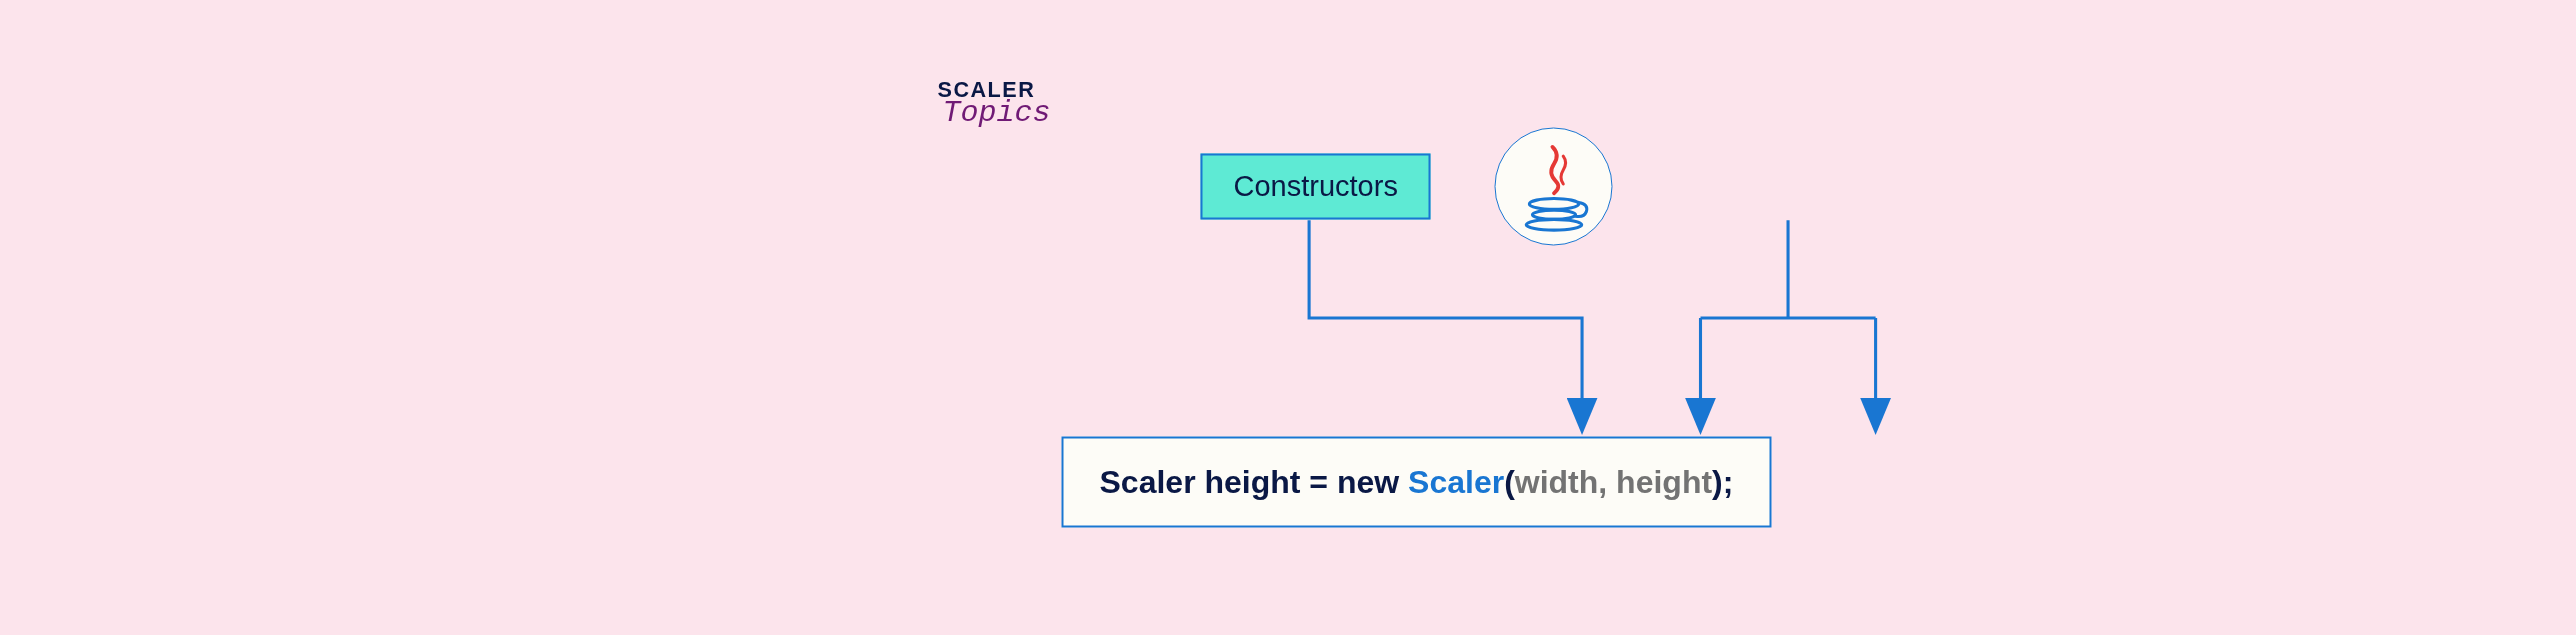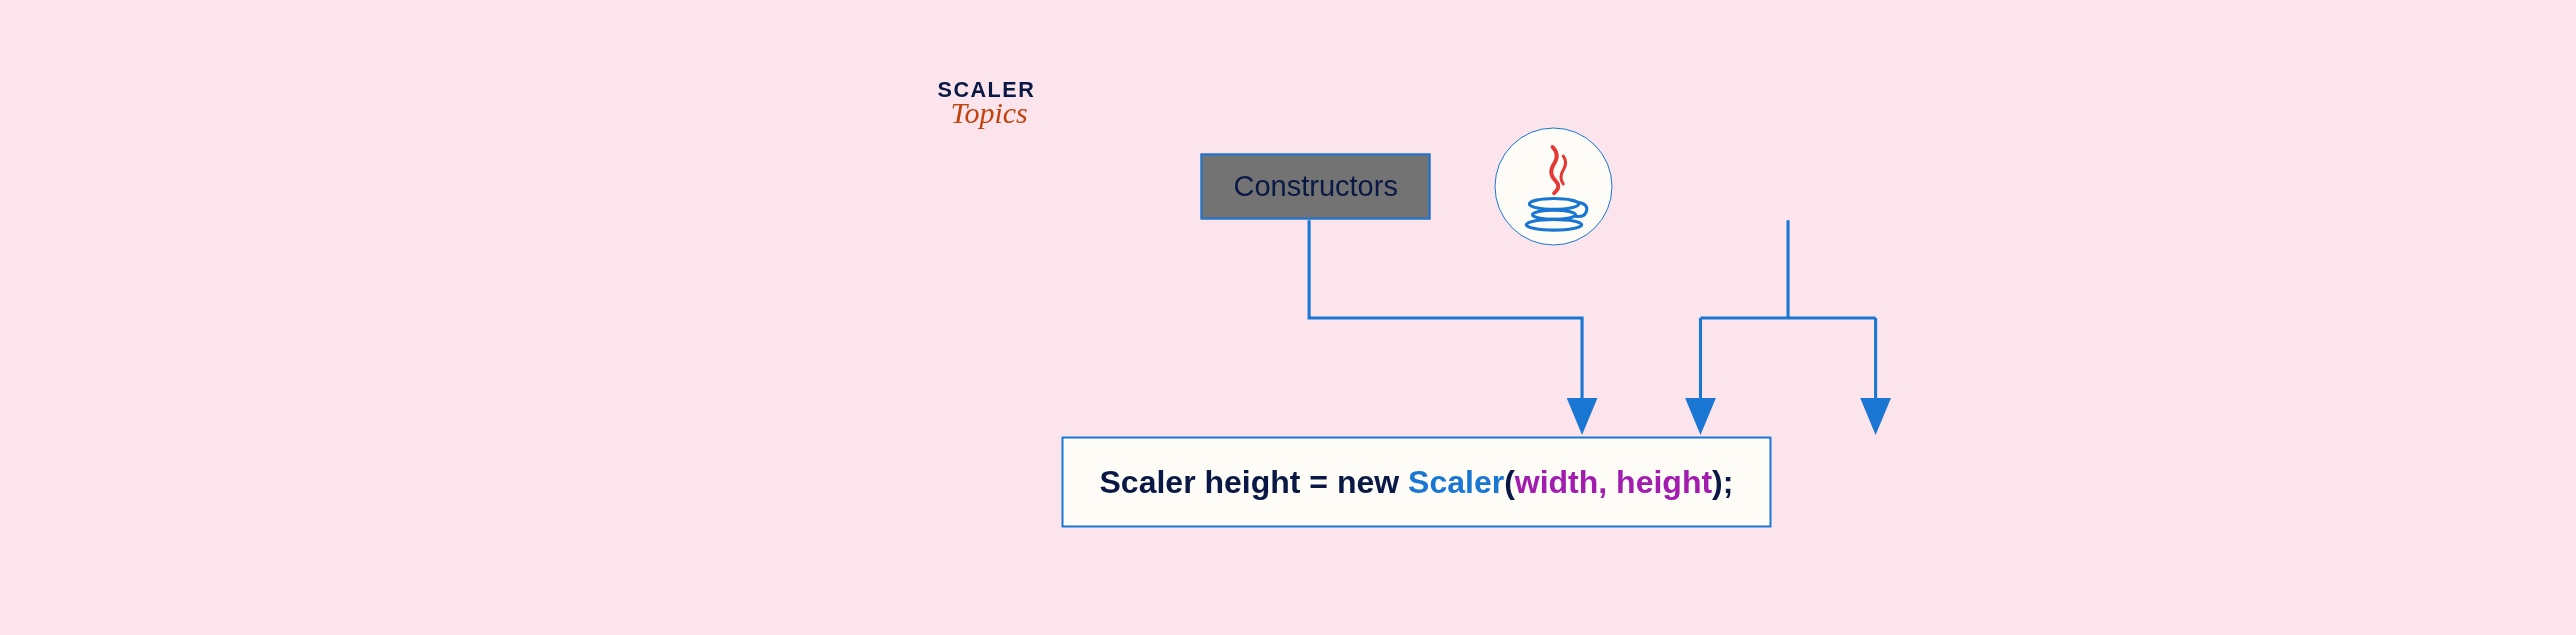--- a/index.html
+++ b/index.html
@@ -24,30 +24,30 @@
       top: 15.5px;
     }
     .logo-scaler {
       font-family: Arial, sans-serif;
       font-weight: 900;
       font-size: 21.6px;
       letter-spacing: 1.5px;
       color: #0a1845;
     }
     .logo-topics {
-      font-family: Liberation Serif, serif;
+      font-family: Liberation Mono, monospace;
       font-size: 30px;
-      color: #c2410c;
+      color: #701a75;
       margin-top: -6.2px;
-      margin-left: 13px;
+      margin-left: 5px;
       font-style: italic;
     }
     .box-label {
       position: absolute;
-      background: #737373;
+      background: #5eead4;
       border: 2.1px solid #1976d2;
       padding: 14.4px 31px;
       font-size: 29px;
       font-weight: 500;
       color: #0a1845;
       text-align: center;
     }
     .box-constructors {
       left: 376px;
       top: 93px;
@@ -76,21 +76,21 @@
       background: #fdfcf7;
       border: 2.1px solid #1976d2;
       padding: 25px 36px;
       font-size: 32px;
       font-weight: 700;
       color: #0a1845;
       white-space: nowrap;
     }
     .code-scaler { color: #1976d2; }
     .code-paren { color: #0a1845; }
-    .code-param { color: #a21caf; margin-top: 36px; }
+    .code-param { color: #737373; margin-top: 36px; }
     .arrow-svg {
       position: absolute;
       left: 0;
       top: 0;
       width: 1443px;
       height: 515px;
       pointer-events: none;
     }
   </style>
 </head>

